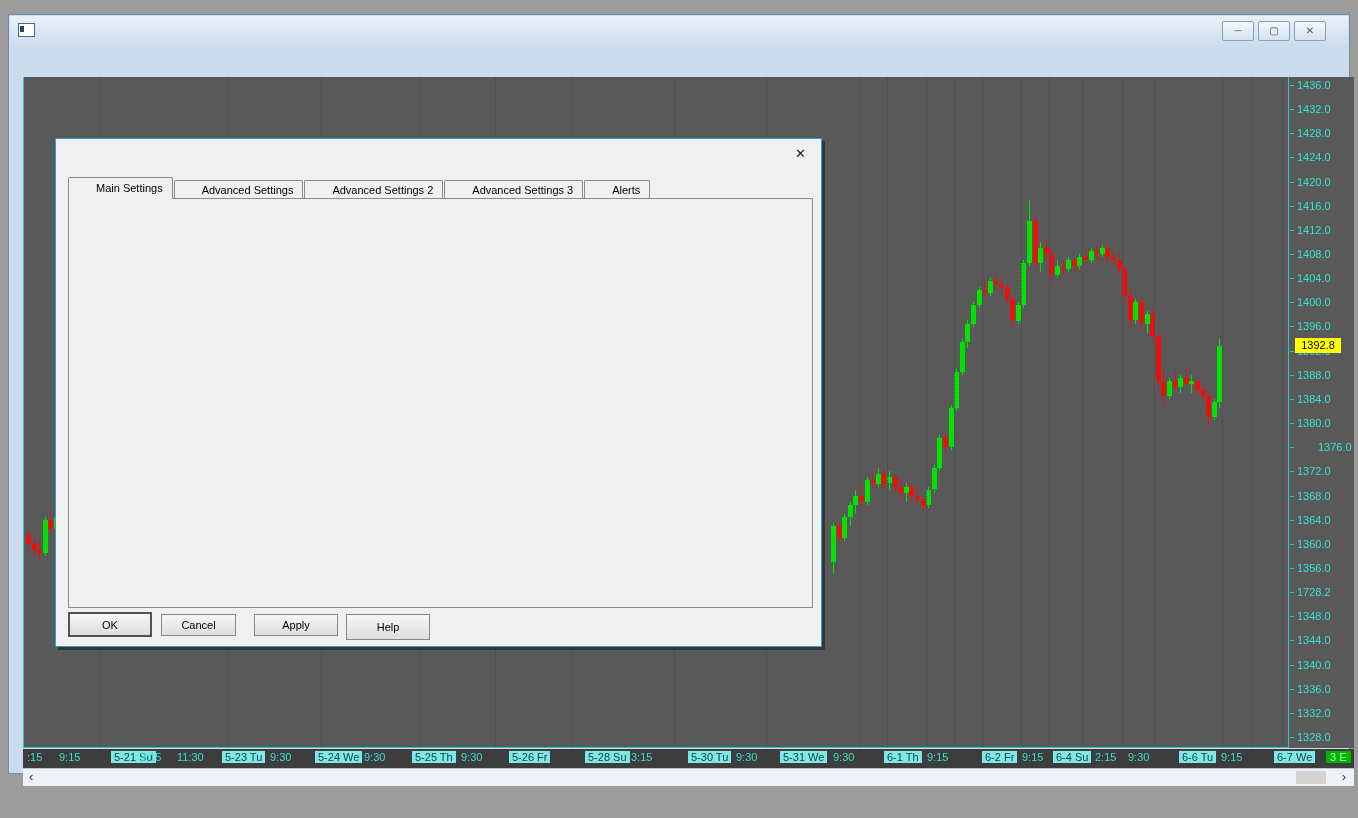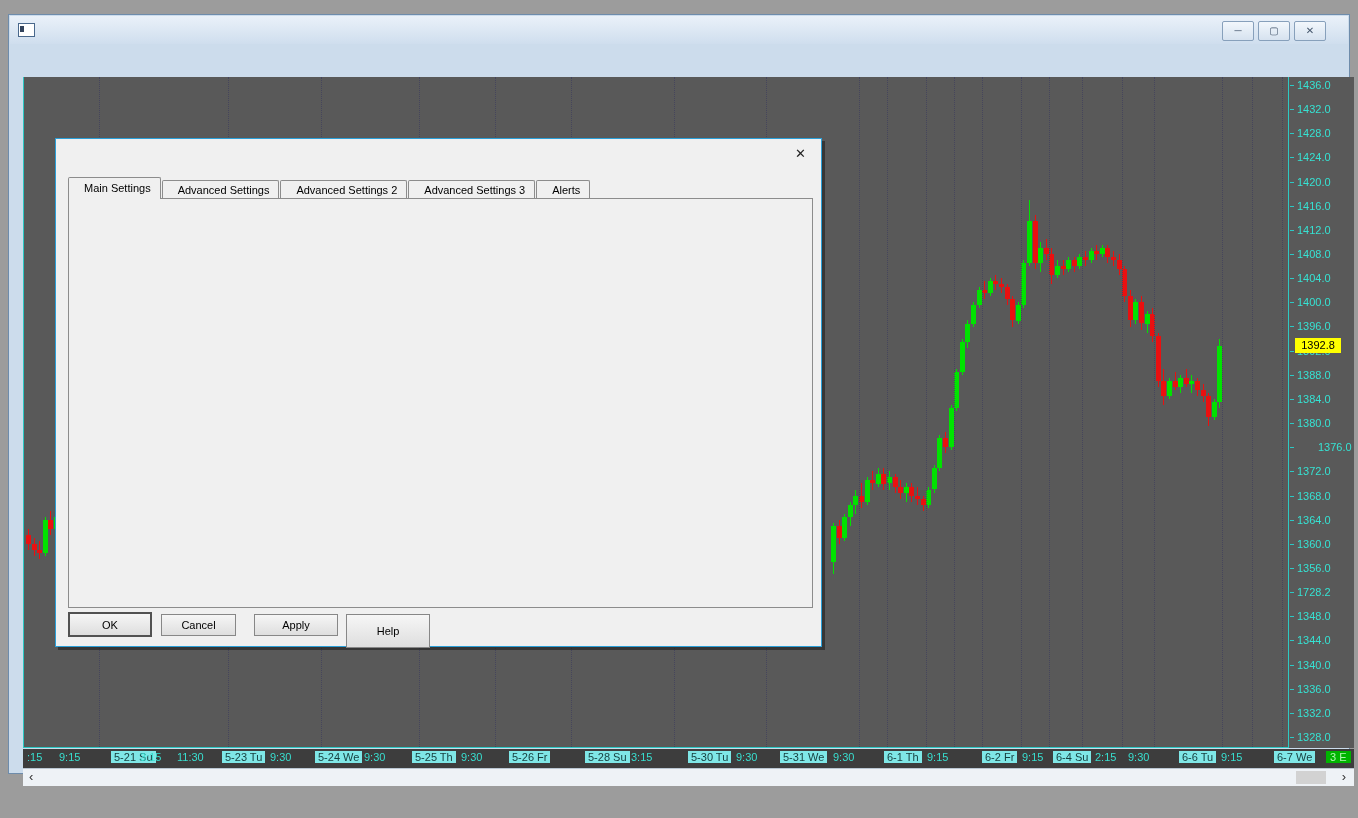--- a/index.html
+++ b/index.html
@@ -44,21 +44,21 @@
 
   
   .dialog{position:absolute;left:55px;top:138px;width:767px;height:509px;background:#f0f0f0;
     border:1px solid #2a9fd8;box-sizing:border-box;box-shadow:3px 3px 0 rgba(25,25,25,.55);font-size:11px}
   .dtitle{position:absolute;left:0;top:0;right:0;height:30px;background:#ffffff;display:flex;align-items:center}
   .dtitle span{margin-left:14px;font-size:12px;color:#101010;white-space:nowrap}
   .dclose{position:absolute;right:12px;top:6px;width:17px;height:17px;font-size:13px;color:#222;
     display:flex;align-items:center;justify-content:center}
   .tabs{position:absolute;left:12px;top:38px;height:22px;white-space:nowrap}
   .tab{display:inline-block;box-sizing:border-box;border:1px solid #8c8c8c;border-bottom:none;background:#f0f0f0;
-    font-size:11px;padding:3px 9px 0 15px;height:19px;margin-top:3px;margin-right:1px;vertical-align:bottom;border-radius:2px 2px 0 0;color:#000}
+    font-size:11px;padding:3px 9px 0 27px;height:19px;margin-top:3px;margin-right:1px;vertical-align:bottom;border-radius:2px 2px 0 0;color:#000}
   .tab.active{height:22px;margin-top:0;padding-top:4px;position:relative;z-index:3}
   .tabpage{position:absolute;left:12px;top:59px;width:743px;height:408px;border:1px solid #8c8c8c;background:#f0f0f0;z-index:1}
 
   .lbl{position:absolute;white-space:nowrap;font-size:11px;color:#000;line-height:12px}
   .lbl.dis{color:#9b9b9b}
   .inp{position:absolute;box-sizing:border-box;background:#fff;border:1px solid #7f93a6;font-size:11px;
     padding:1px 3px;color:#000;overflow:hidden;white-space:nowrap}
   .inp.ro{background:#f0f0f0}
   .inp.dis{background:#f2f2f2;border-color:#b9bfc5;color:#9b9b9b}
   .sel{background:#3297fd;color:#fff;padding:0 1px}
@@ -576,15 +576,15 @@
       </div>
     </div>
 
     <div class="btn" style="left:552px;top:325px;width:81px;height:24px">Scale</div>
     <div class="btn" style="left:557px;top:361px;width:180px;height:23px">Apply Global Symbol Settings</div>
     <div class="btn" style="left:557px;top:392px;width:180px;height:23px">Edit Global Symbol Settings</div>
 
     <div class="btn def" style="left:12px;top:473px;width:84px;height:25px">OK</div>
     <div class="btn" style="left:105px;top:475px;width:75px;height:22px">Cancel</div>
     <div class="btn" style="left:198px;top:475px;width:84px;height:22px">Apply</div>
-    <div class="btn" style="left:290px;top:475px;width:84px;height:34px">Help</div>
+    <div class="btn" style="left:290px;top:475px;width:84px;height:26px">Help</div>
   </div>
 </div>
 
 </body></html>

